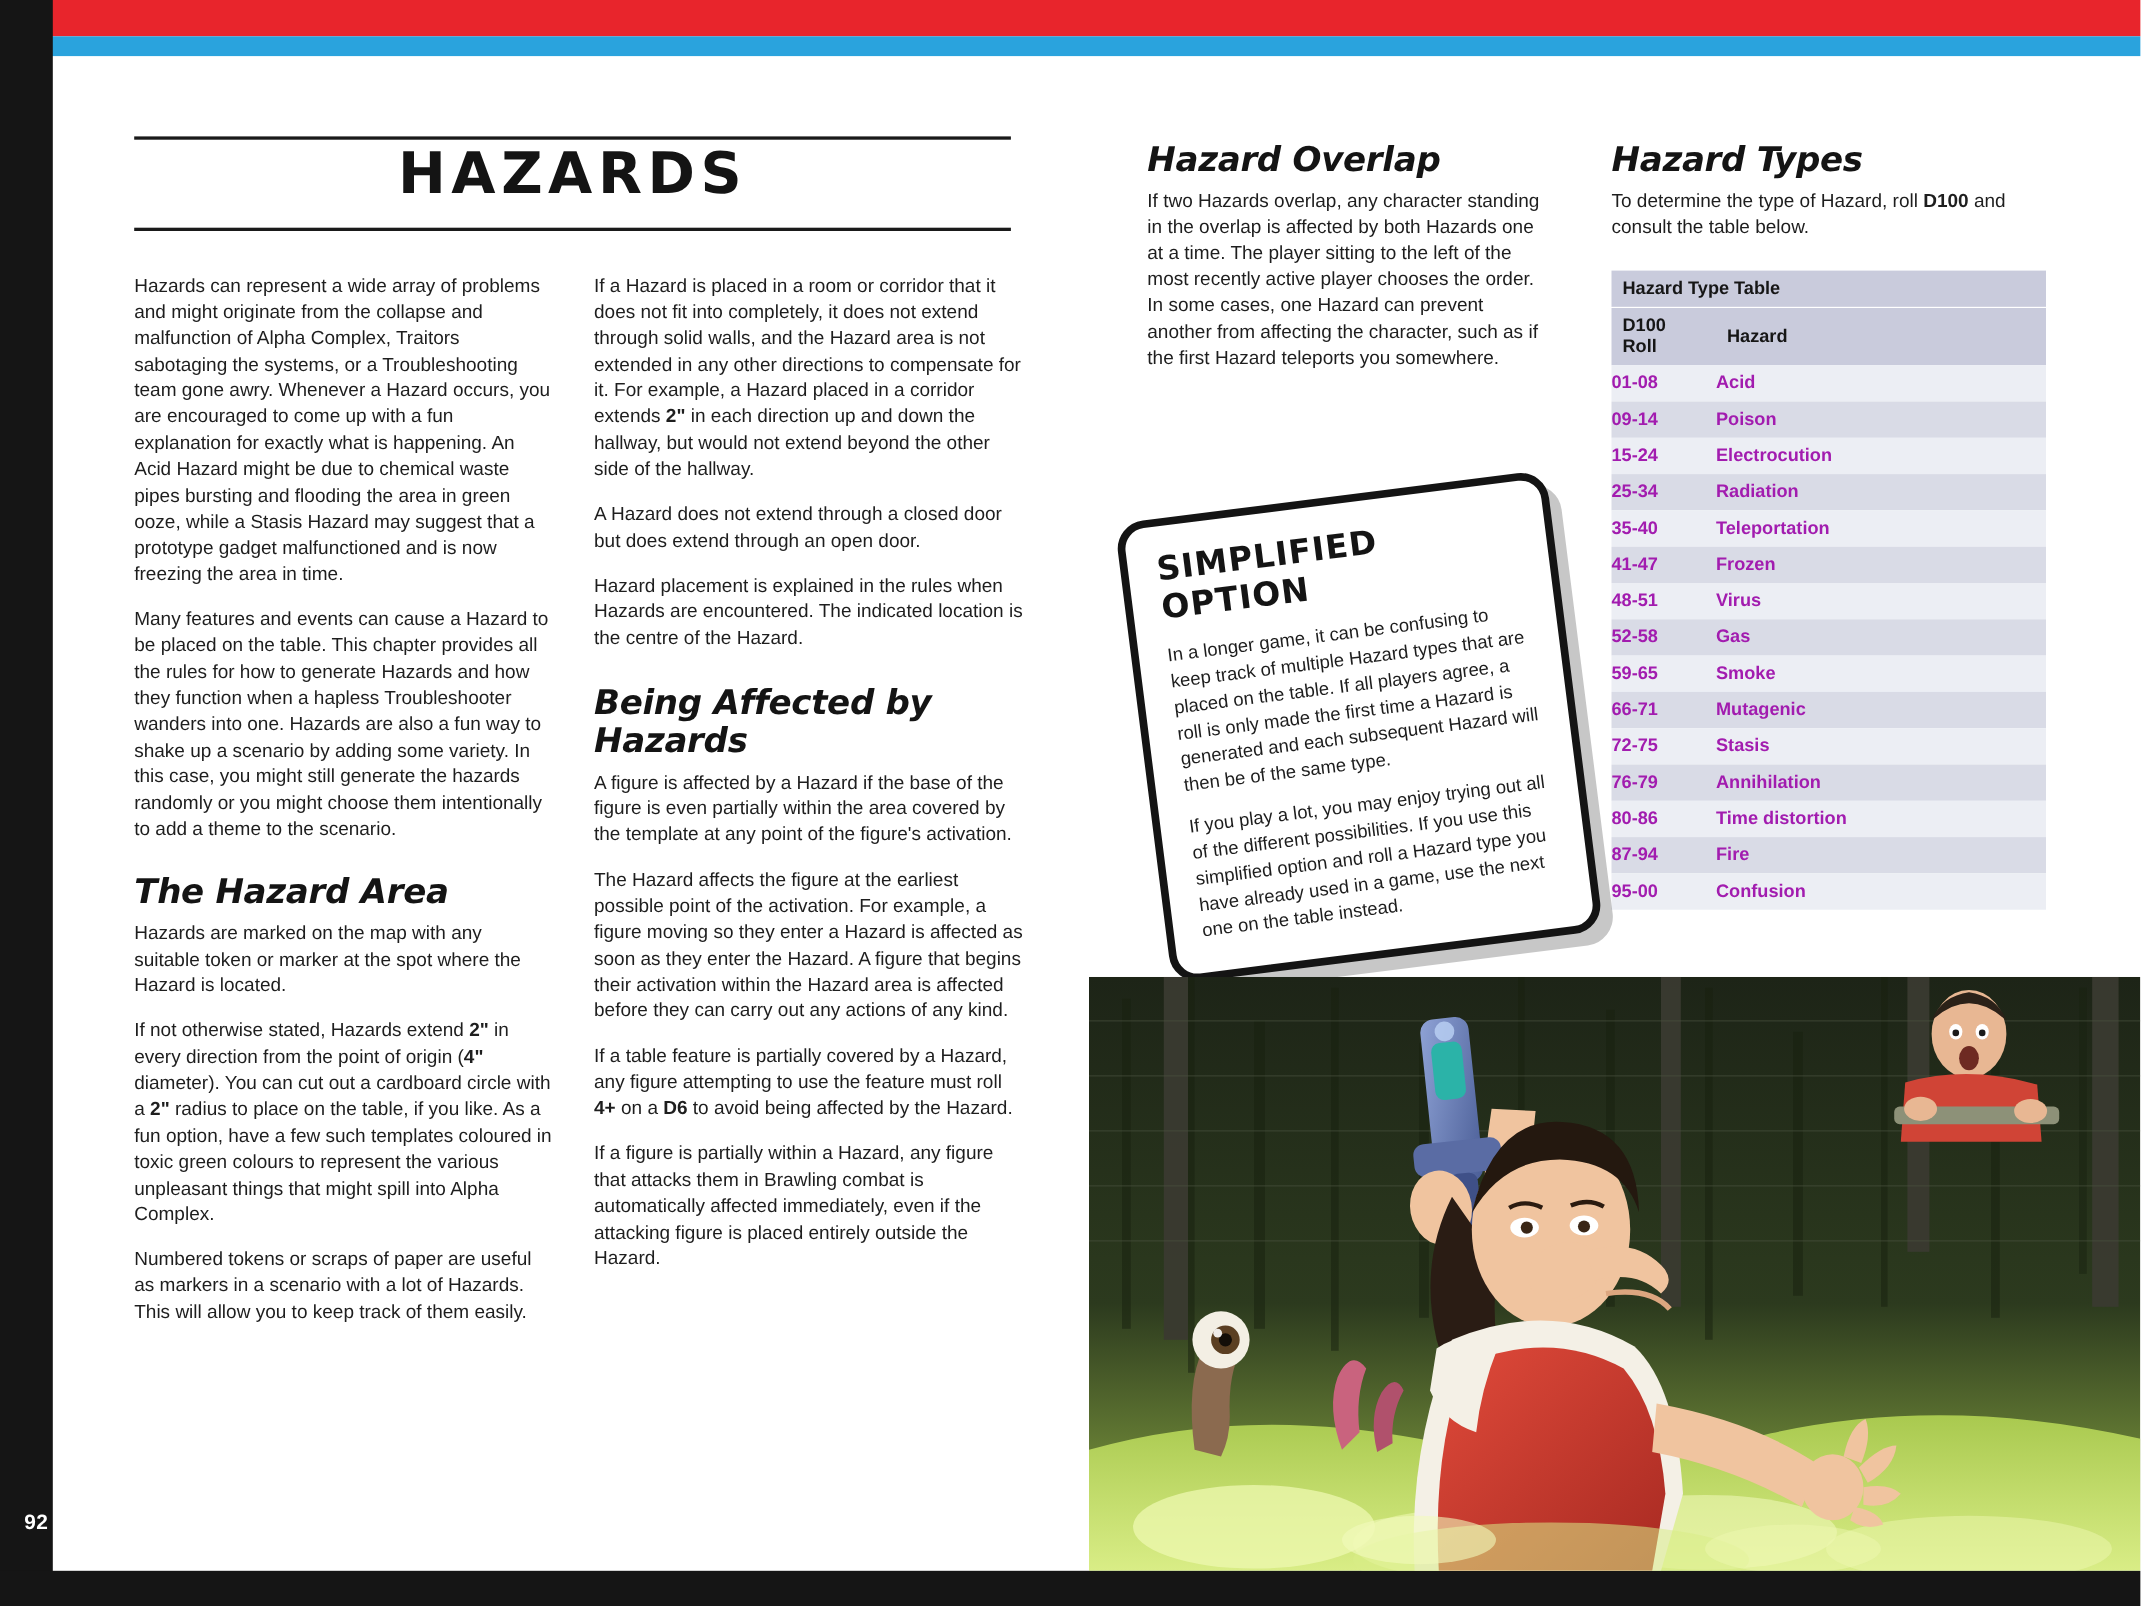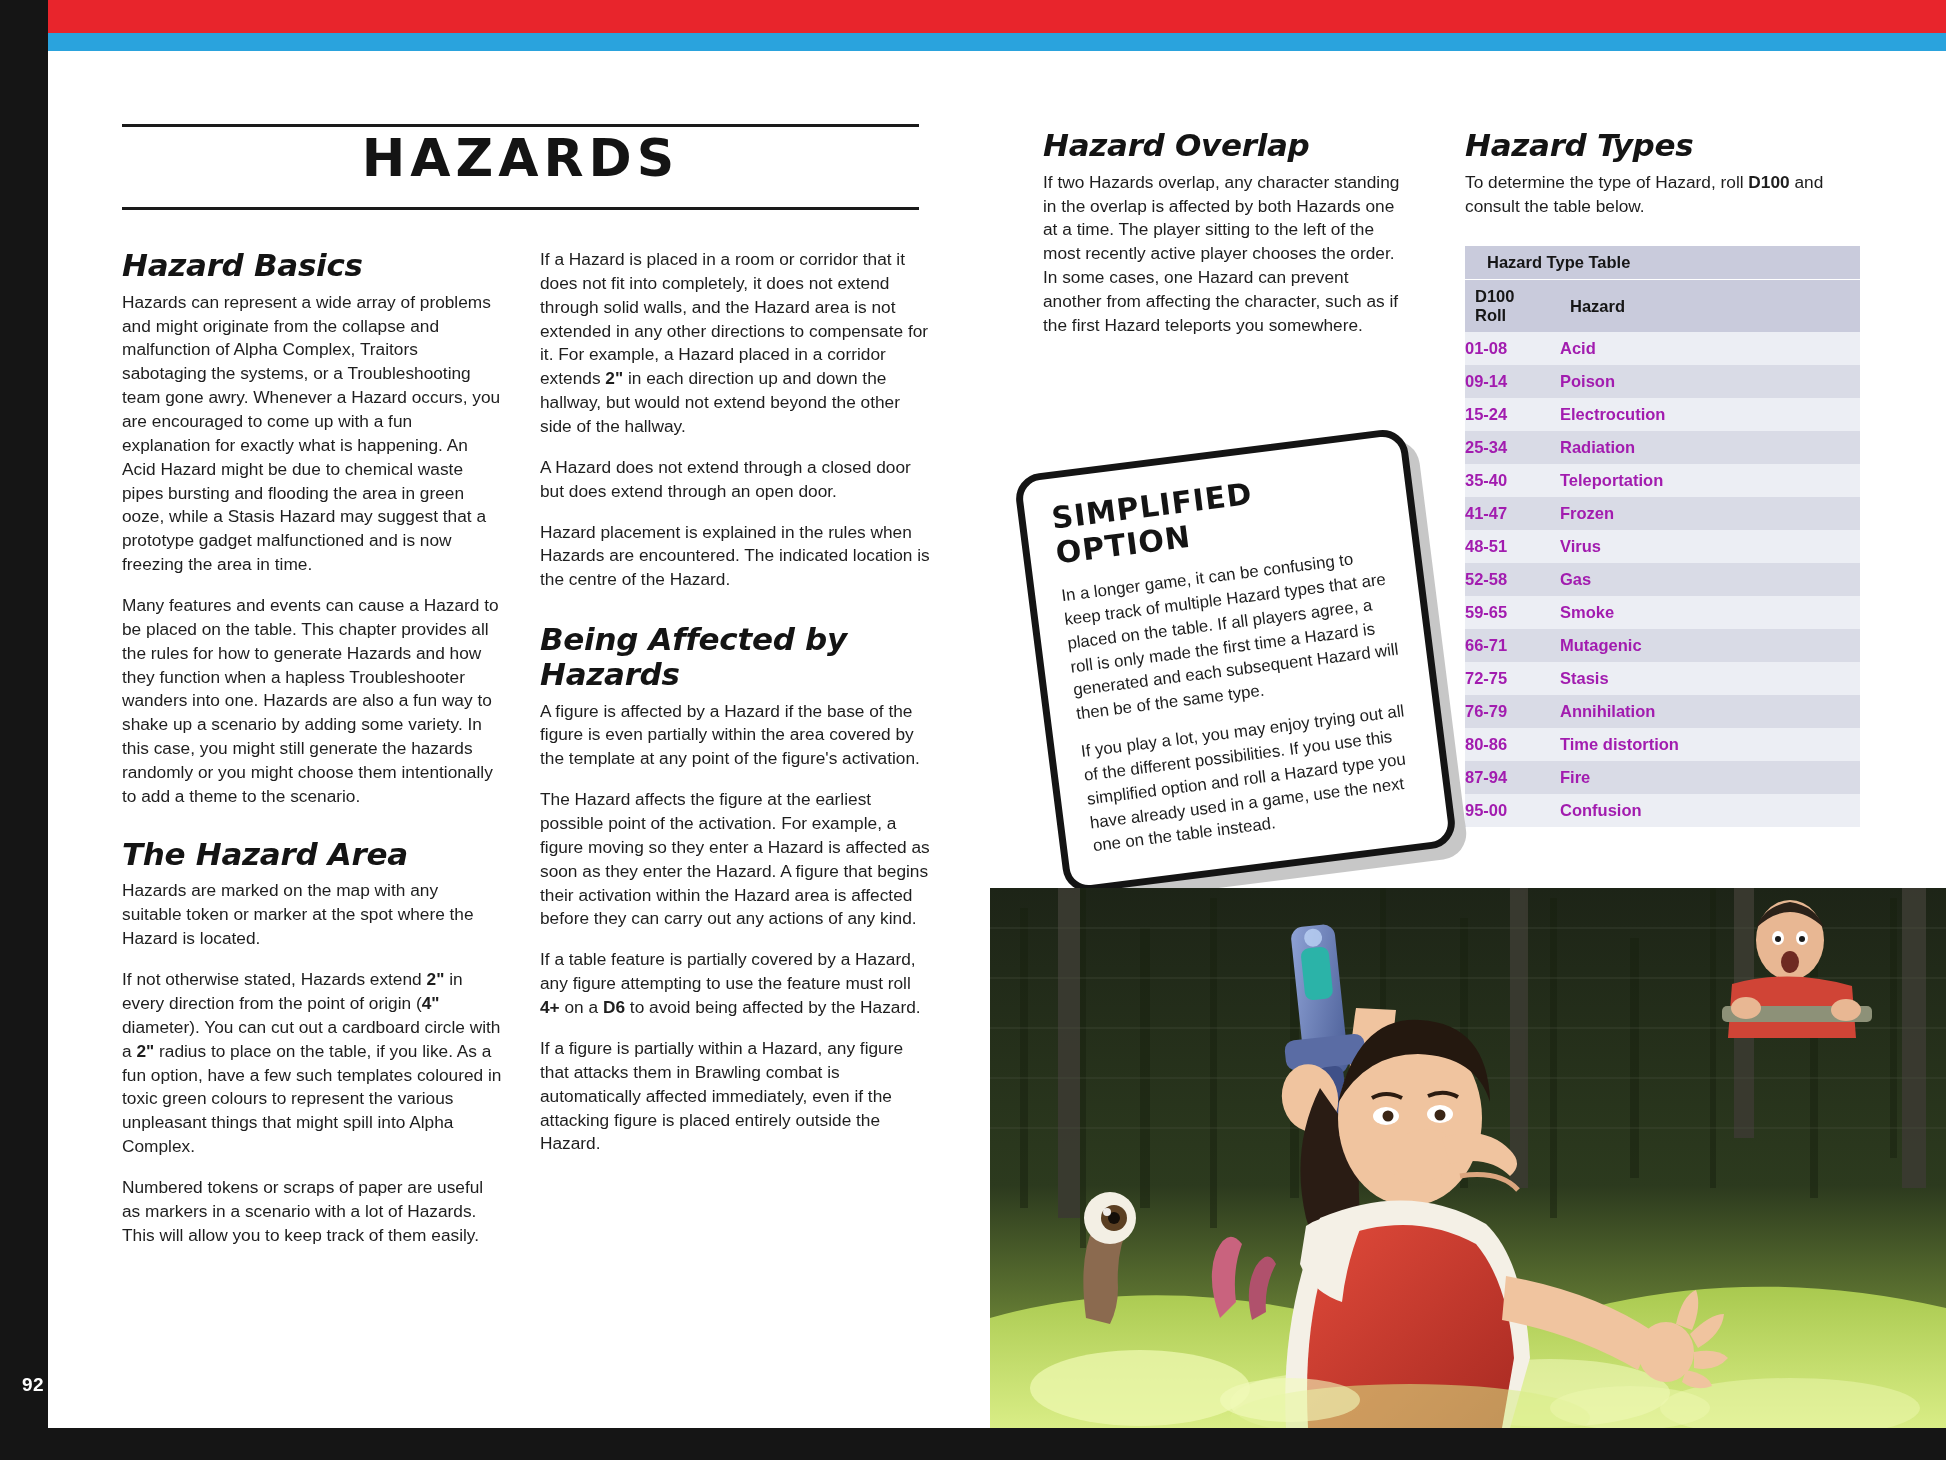--- a/index.html
+++ b/index.html
@@ -124,21 +124,21 @@
     width: 395px;
     border-collapse: collapse;
     font-size: 16.5px;
   }
   .ht-table caption {
     caption-side: top;
     text-align: left;
     background: #c9cbdc;
     font-weight: bold;
     font-size: 16.5px;
-    padding: 7px 22px;
+    padding: 7px 10px;
     color: #161616;
   }
   .ht-table th {
     text-align: left;
     background: #c9cbdc;
     font-weight: bold;
     padding: 7px 10px;
     color: #161616;
     border-top: 1px solid #ffffff;
   }
@@ -202,21 +202,20 @@
   <div class="top-blue"></div>
   <div class="left-dark"></div>
   <div class="bottom-dark"></div>
   <div class="page-number">92</div>
 
   <div class="title-rule-top"></div>
   <div class="page-title">HAZARDS</div>
   <div class="title-rule-bot"></div>
 
   <div class="col col1">
-    <h2 class="sec">Hazard Basics</h2>
     <p class="body">Hazards can represent a wide array of problems and might originate from the collapse and malfunction of Alpha Complex, Traitors sabotaging the systems, or a Troubleshooting team gone awry. Whenever a Hazard occurs, you are encouraged to come up with a fun explanation for exactly what is happening. An Acid Hazard might be due to chemical waste pipes bursting and flooding the area in green ooze, while a Stasis Hazard may suggest that a prototype gadget malfunctioned and is now freezing the area in time.</p>
     <p class="body">Many features and events can cause a Hazard to be placed on the table. This chapter provides all the rules for how to generate Hazards and how they function when a hapless Troubleshooter wanders into one. Hazards are also a fun way to shake up a scenario by adding some variety. In this case, you might still generate the hazards randomly or you might choose them intentionally to add a theme to the scenario.</p>
 
     <h2 class="sec" style="margin-top:28px">The Hazard Area</h2>
     <p class="body">Hazards are marked on the map with any suitable token or marker at the spot where the Hazard is located.</p>
     <p class="body">If not otherwise stated, Hazards extend <b>2"</b> in every direction from the point of origin (<b>4"</b> diameter). You can cut out a cardboard circle with a <b>2"</b> radius to place on the table, if you like. As a fun option, have a few such templates coloured in toxic green colours to represent the various unpleasant things that might spill into Alpha Complex.</p>
     <p class="body">Numbered tokens or scraps of paper are useful as markers in a scenario with a lot of Hazards. This will allow you to keep track of them easily.</p>
   </div>
 
   <div class="col col2">

